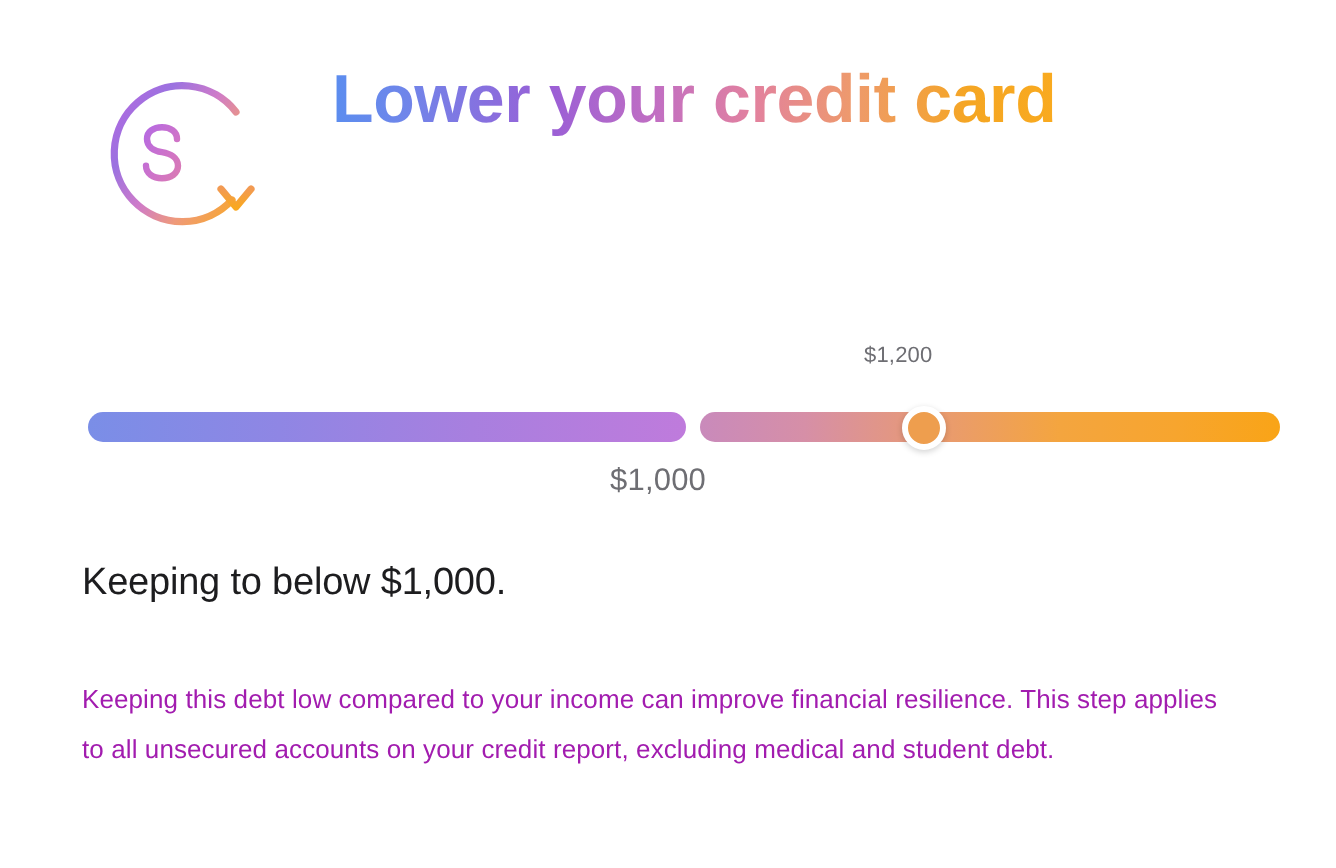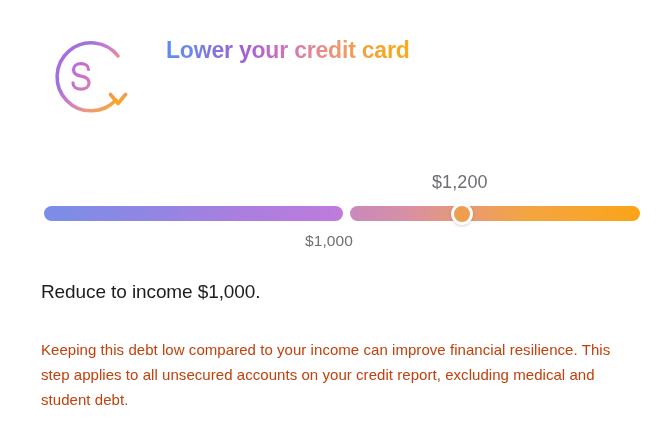--- a/index.html
+++ b/index.html
@@ -43,21 +43,21 @@
   }
   .icon-wrap svg {
     display: block;
     width: 108px;
     height: 92px;
   }
 
   .headline {
     margin-left: 18px;
     margin-top: 2px;
-    font-size: 23px;
+    font-size: 34px;
     font-weight: bold;
     line-height: 41px;
     letter-spacing: -0.2px;
     white-space: nowrap;
     background-image: linear-gradient(90deg,
         #5b8def 0%,
         #6f86ea 10%,
         #9a5fd6 30%,
         #c26fc2 45%,
         #e2819f 58%,
@@ -80,21 +80,21 @@
     top: 0;
     width: 668px;
     height: 434px;
     pointer-events: none;
   }
 
   .slider-label-top {
     position: absolute;
     left: 432px;
     top: 172px;
-    font-size: 18px;
+    font-size: 11px;
     color: #6e6e73;
     letter-spacing: 0.1px;
   }
 
   .slider-label-bottom {
     position: absolute;
     left: 305px;
     top: 232px;
     font-size: 15.5px;
     color: #6e6e73;
@@ -141,23 +141,23 @@
     font-size: 19px;
     color: #1d1d1f;
     letter-spacing: -0.1px;
   }
 
   .paragraph {
     position: absolute;
     left: 41px;
     top: 337px;
     width: 580px;
-    font-size: 15px;
+    font-size: 13px;
     line-height: 25px;
-    color: #c2410c;
+    color: #a21caf;
     letter-spacing: 0.05px;
   }
 </style>
 </head>
 <body>
 
 <div class="card">
 
   <div class="header">
 
@@ -201,17 +201,17 @@
 
     <div class="track track-left"></div>
     <div class="track track-right"></div>
 
     <div class="thumb"></div>
 
     <div class="slider-label-bottom">$1,000</div>
 
   </div>
 
-  <div class="subhead">Reduce to income $1,000.</div>
+  <div class="subhead">Keeping to below $1,000.</div>
 
   <div class="paragraph">Keeping this debt low compared to your income can improve financial resilience. This step applies to all unsecured accounts on your credit report, excluding medical and student debt.</div>
 
 </div>
 
 </body></html>

